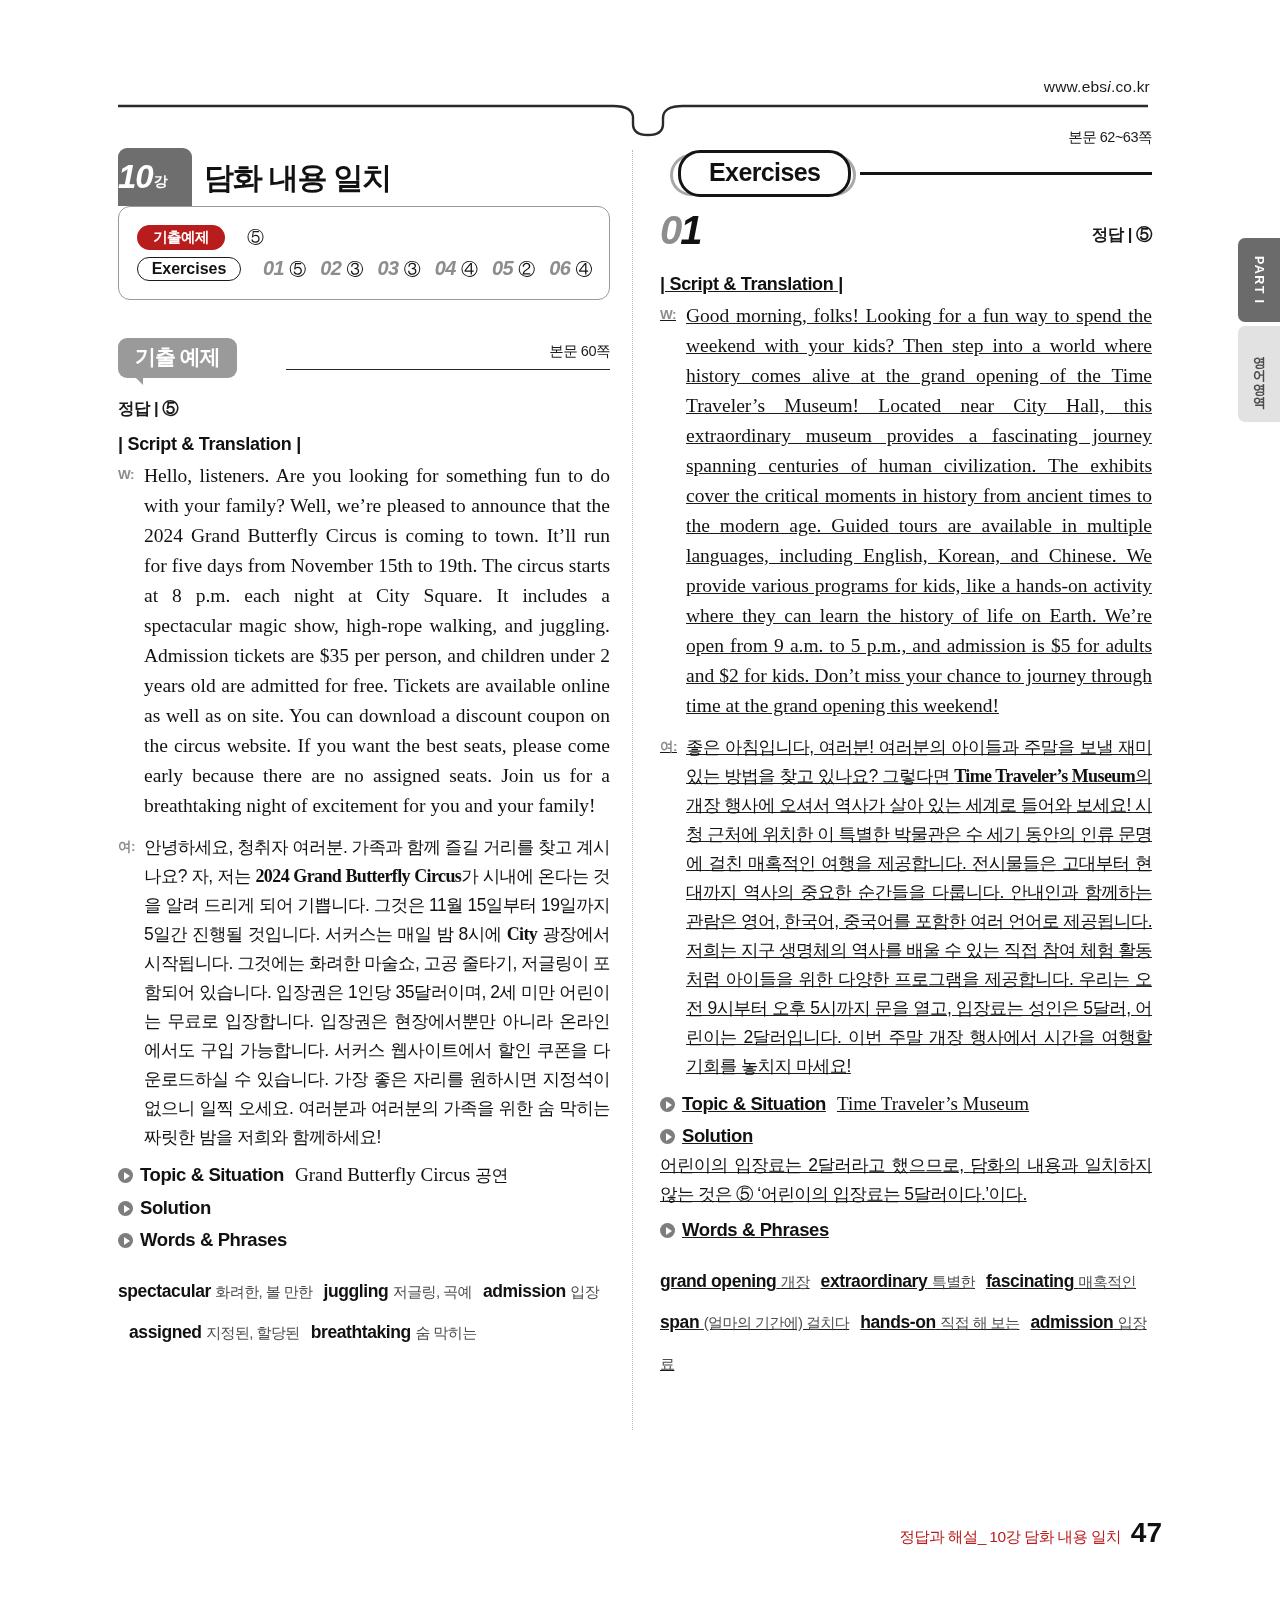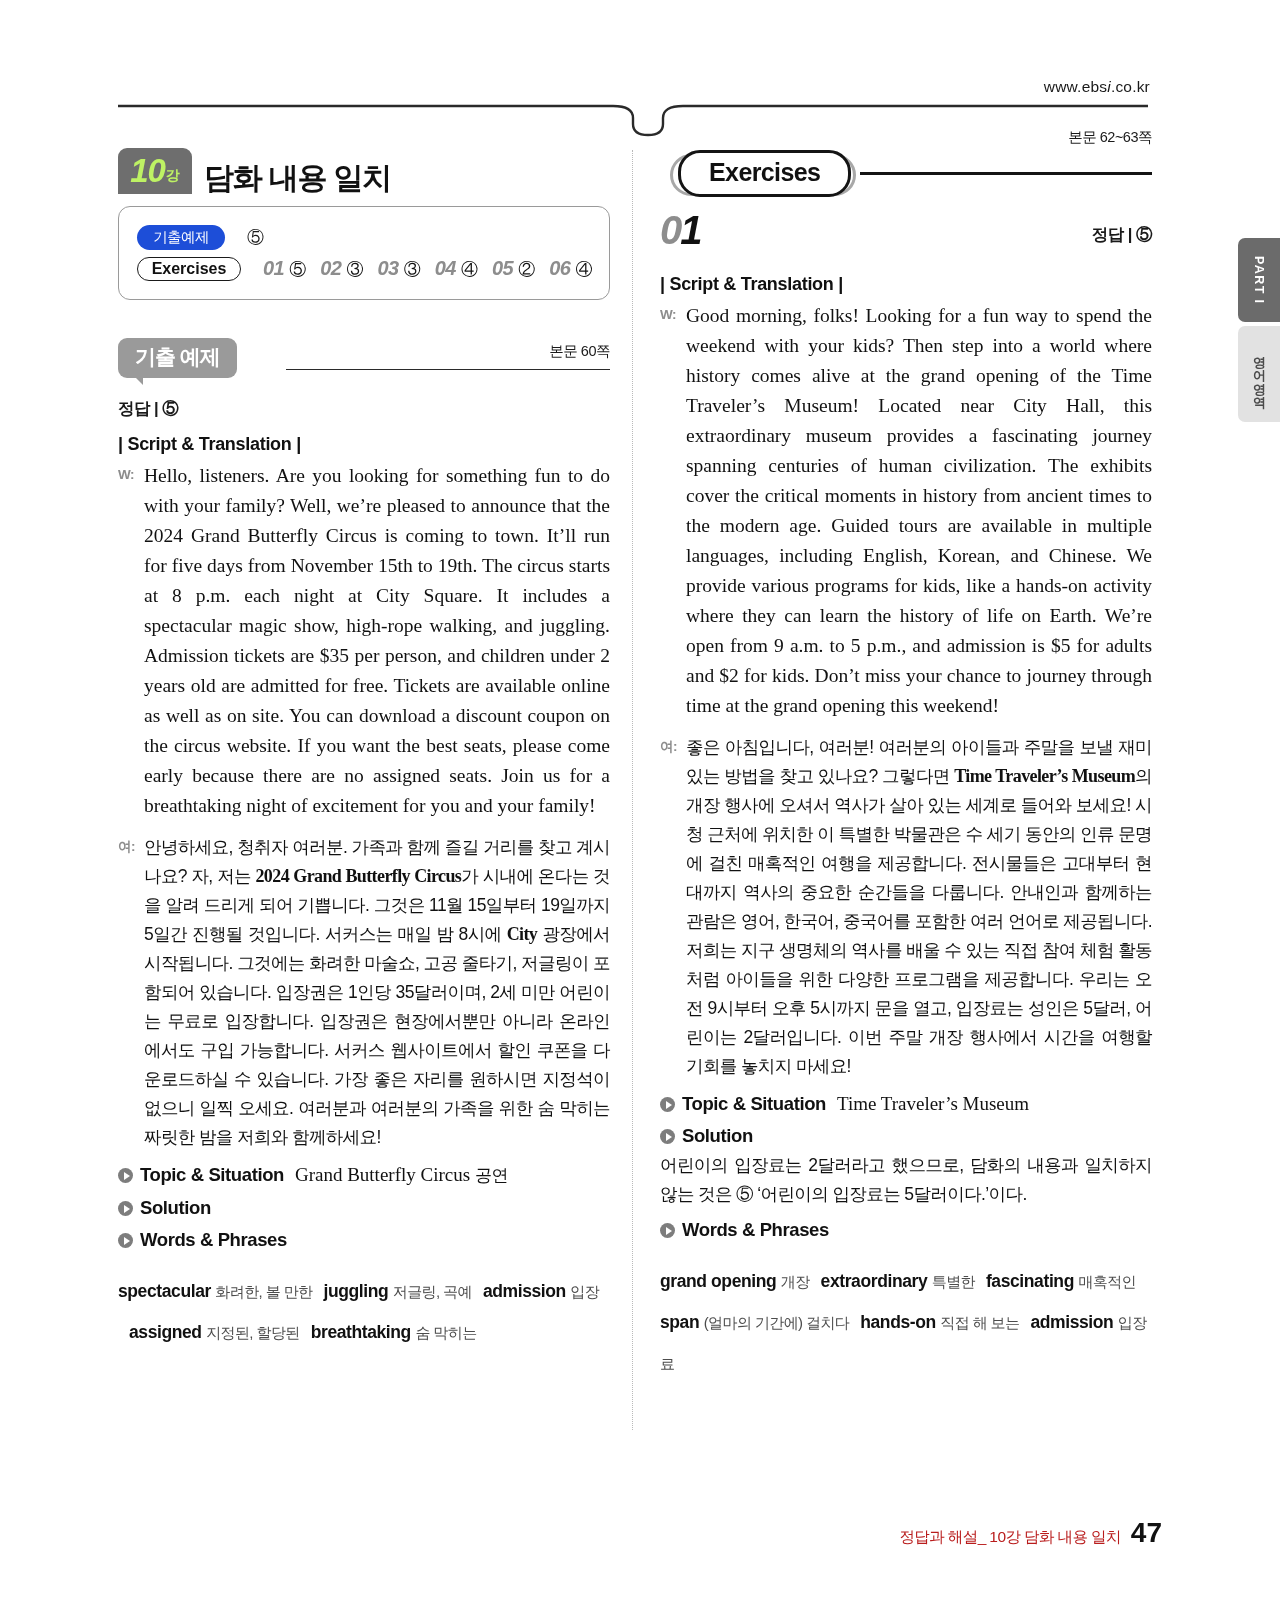--- a/index.html
+++ b/index.html
@@ -83,49 +83,48 @@
     letter-spacing: .5px;
   }
 
   
   .col {
     position: absolute;
     top: 150px;
     width: 492px;
   }
   .col-left  { left: 118px; }
-  .col-right { left: 660px; }
+  .col-right { left: 660px; text-decoration: underline; }
 
   .col-divider {
     position: absolute;
     top: 150px;
     left: 632px;
     width: 0;
     height: 1280px;
     border-left: 1px dotted #b9b9b9;
   }
 
   
   .lesson-head {
     position: relative;
     height: 52px;
   }
   .lesson-badge {
     position: absolute;
     left: 0;
     top: -2px;
     width: 74px;
-    height: 46px;
+    height: 58px;
     background: #6e6e6e;
     border-top-left-radius: 9px;
     border-top-right-radius: 9px;
     display: flex;
     align-items: center;
-    justify-content: center;
-    color: #bef264;
+    color: #ffffff;
   }
   .lesson-badge .num {
     font-size: 33px;
     font-weight: bold;
     font-style: italic;
     letter-spacing: -1px;
   }
   .lesson-badge .unit {
     font-size: 14px;
     font-weight: bold;
@@ -153,24 +152,24 @@
   }
   .ans-row {
     display: flex;
     align-items: center;
     height: 32px;
   }
   .pill-gray {
     display: inline-flex;
     align-items: center;
     justify-content: center;
-    background: #1d4ed8;
+    background: #b91c1c;
     color: #ffffff;
     font-size: 14.5px;
-    font-weight: normal;
+    font-weight: bold;
     border-radius: 13px;
     padding: 3px 13px;
     letter-spacing: -.6px;
     min-width: 88px;
   }
   .pill-outline {
     display: inline-flex;
     align-items: center;
     justify-content: center;
     border: 1.8px solid #1a1a1a;

